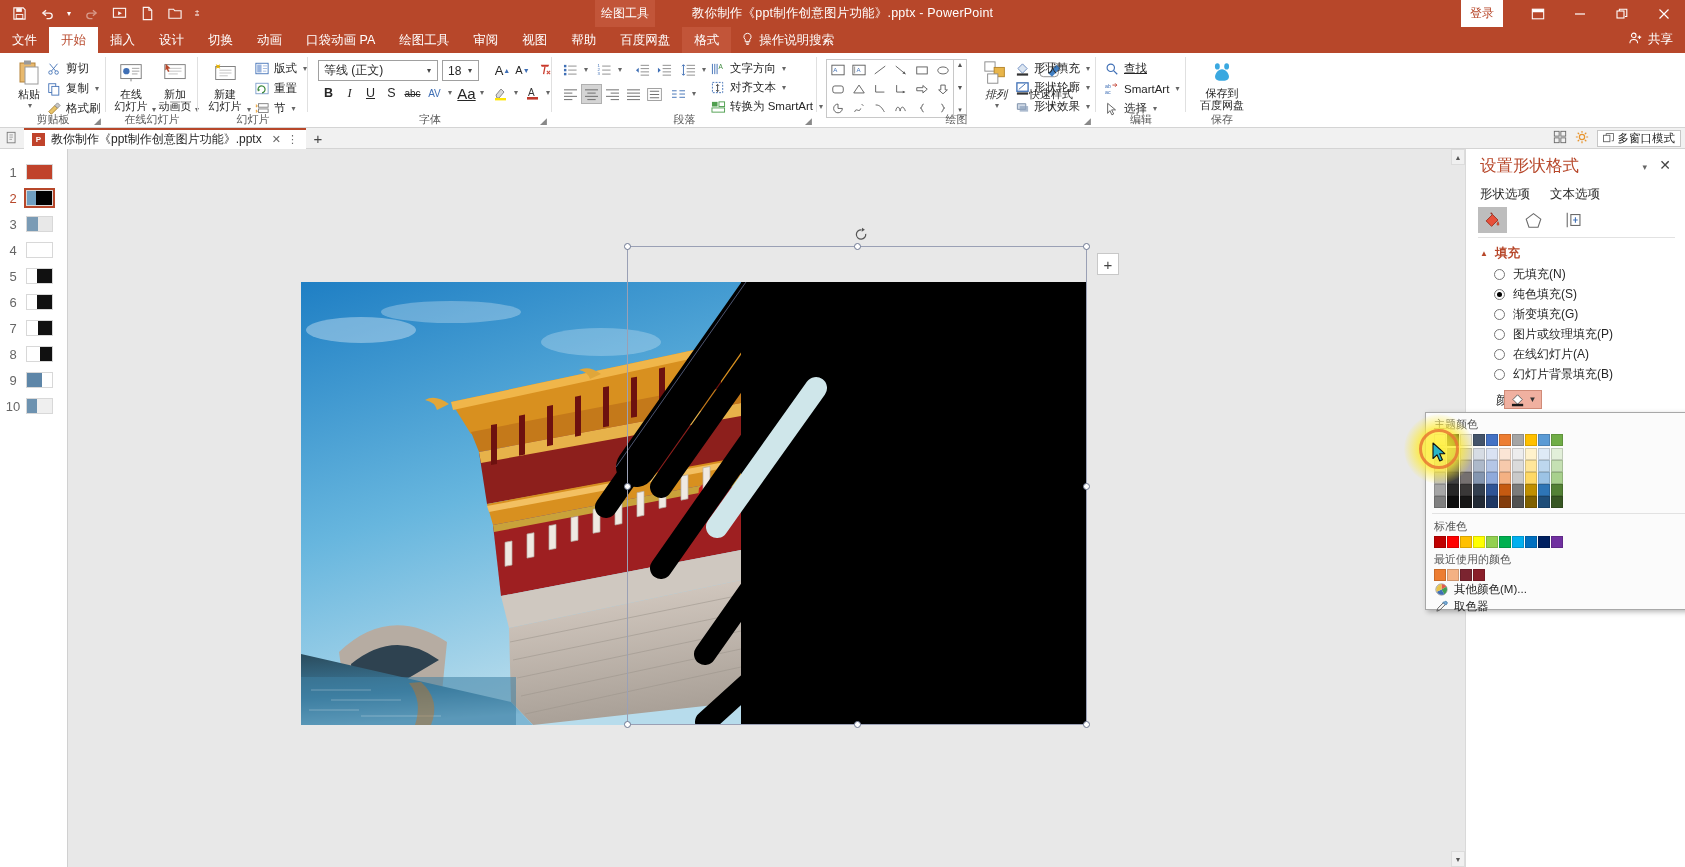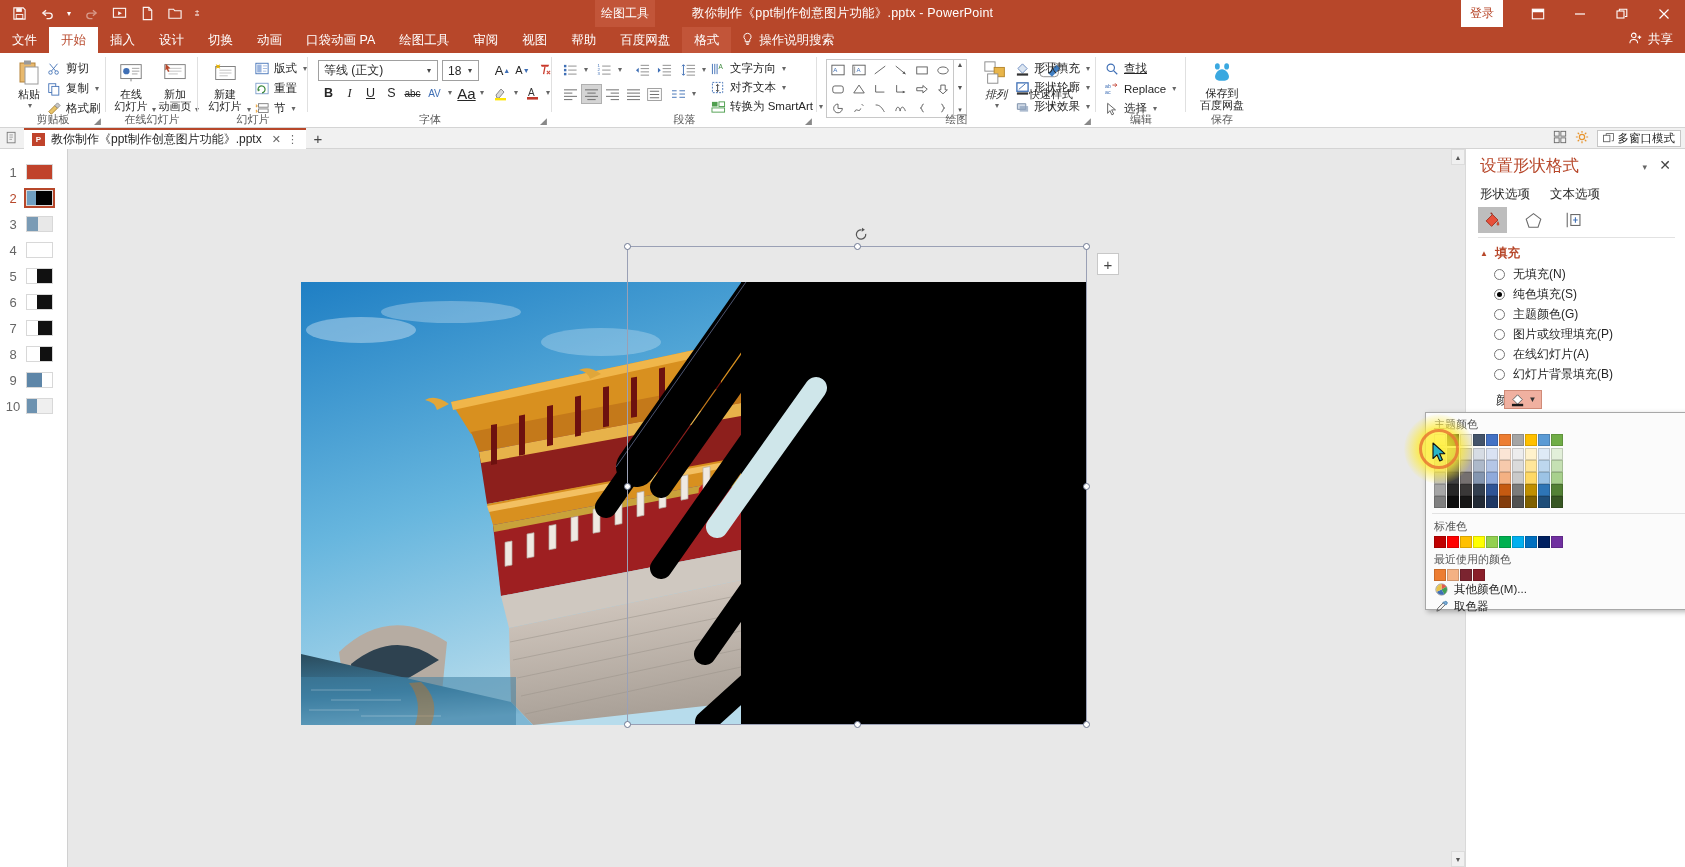--- a/index.html
+++ b/index.html
@@ -829,21 +829,21 @@
         <span style="text-decoration:underline;">查找</span>
       </div>
       <div class="smallbtn" style="left:8px; top:26px;">
         <span class="si">
           <svg width="14" height="14" viewBox="0 0 16 16">
               <text x="0" y="7" font-size="6" fill="#3f6fb5" font-family="Liberation Sans">ab</text>
               <text x="0" y="14" font-size="6" fill="#3f6fb5" font-family="Liberation Sans">ac</text>
               <path d="M8.5 3.5h5M11.5 1.5l2 2-2 2" stroke="#c0392b" fill="none"></path>
             </svg>
         </span>
-        <span>Replace</span>
+        <span>SmartArt</span>
         <span class="cdot">▾</span>
       </div>
       <div class="smallbtn" style="left:8px; top:46px;">
         <span class="si">
           <svg width="14" height="14" viewBox="0 0 16 16">
               <path d="M3 1.5 12 9H7.6l2.3 4.7-2 1-2.3-4.8L3 13z" fill="none" stroke="#555"></path>
             </svg>
         </span>
         <span>选择</span>
         <span class="cdot">▾</span>
@@ -1128,21 +1128,21 @@
       <span>无填充(N)</span>
     </div>
     <div class="radio-row" style="top:137px;">
       <span class="radio">
           <span class="dot"></span>
         </span>
       <span>纯色填充(S)</span>
     </div>
     <div class="radio-row" style="top:157px;">
       <span class="radio"></span>
-      <span>主题颜色(G)</span>
+      <span>渐变填充(G)</span>
     </div>
     <div class="radio-row" style="top:177px;">
       <span class="radio"></span>
       <span>图片或纹理填充(P)</span>
     </div>
     <div class="radio-row" style="top:197px;">
       <span class="radio"></span>
       <span>在线幻灯片(A)</span>
     </div>
     <div class="radio-row" style="top:217px;">

